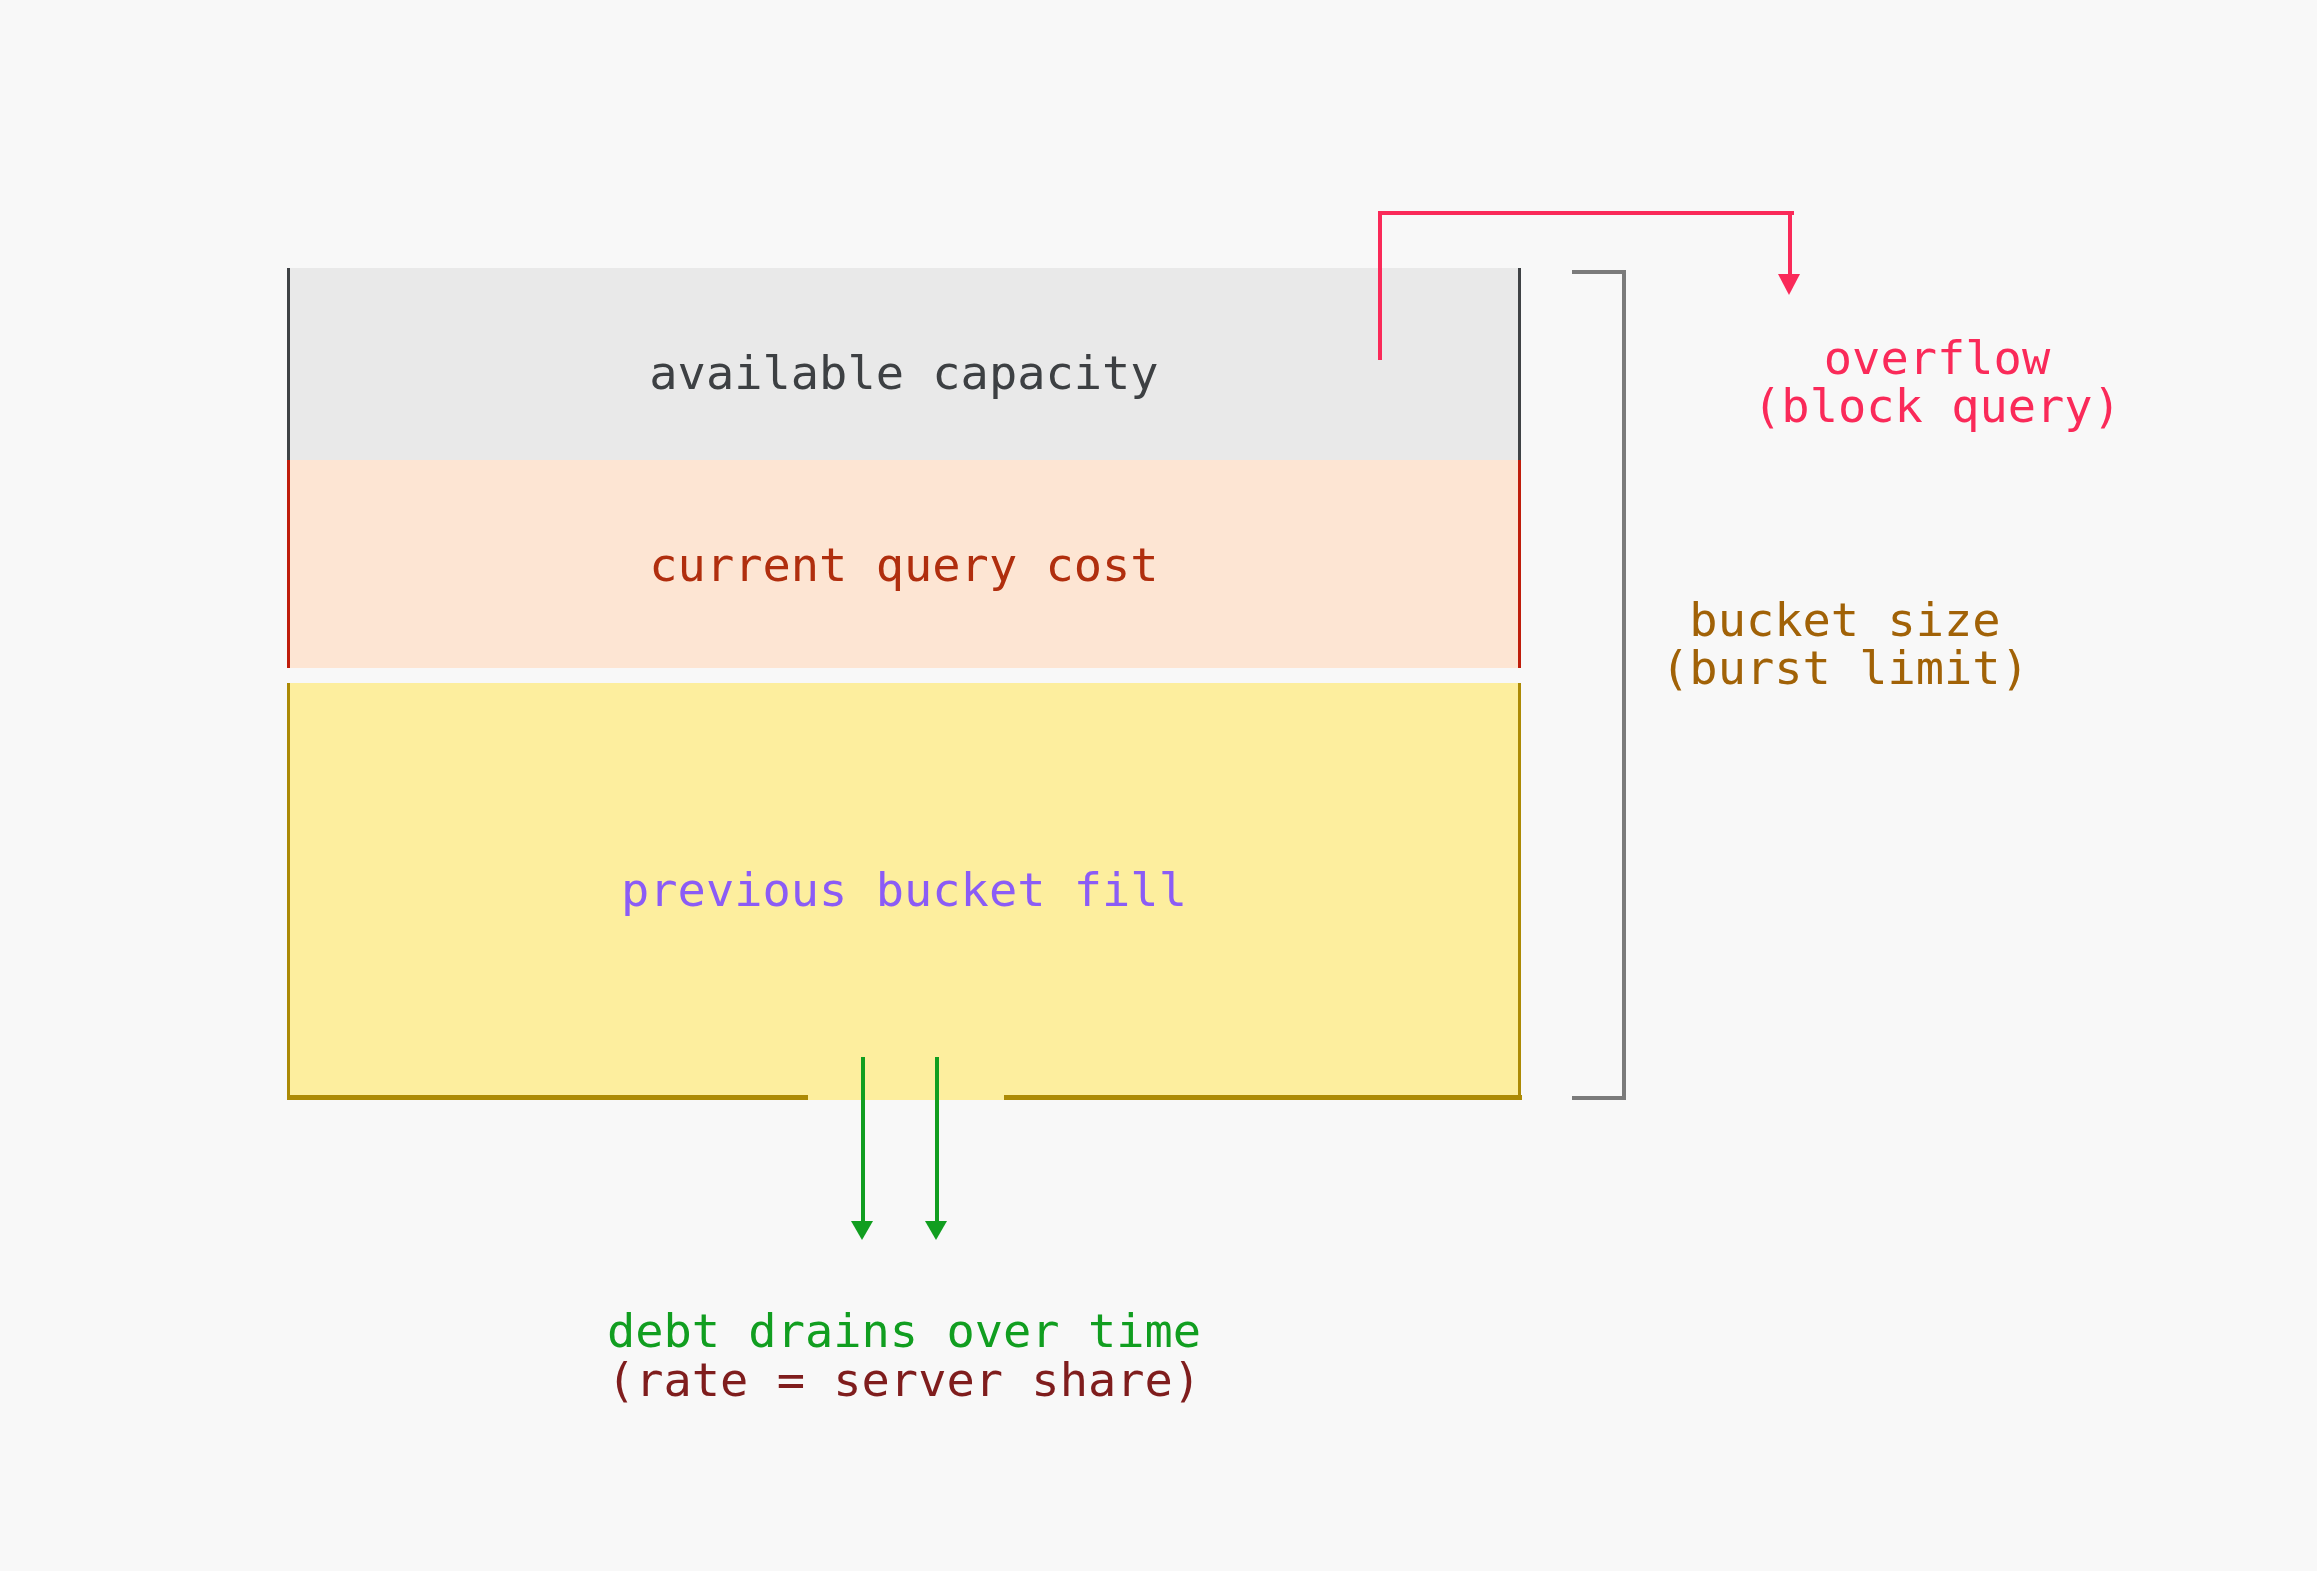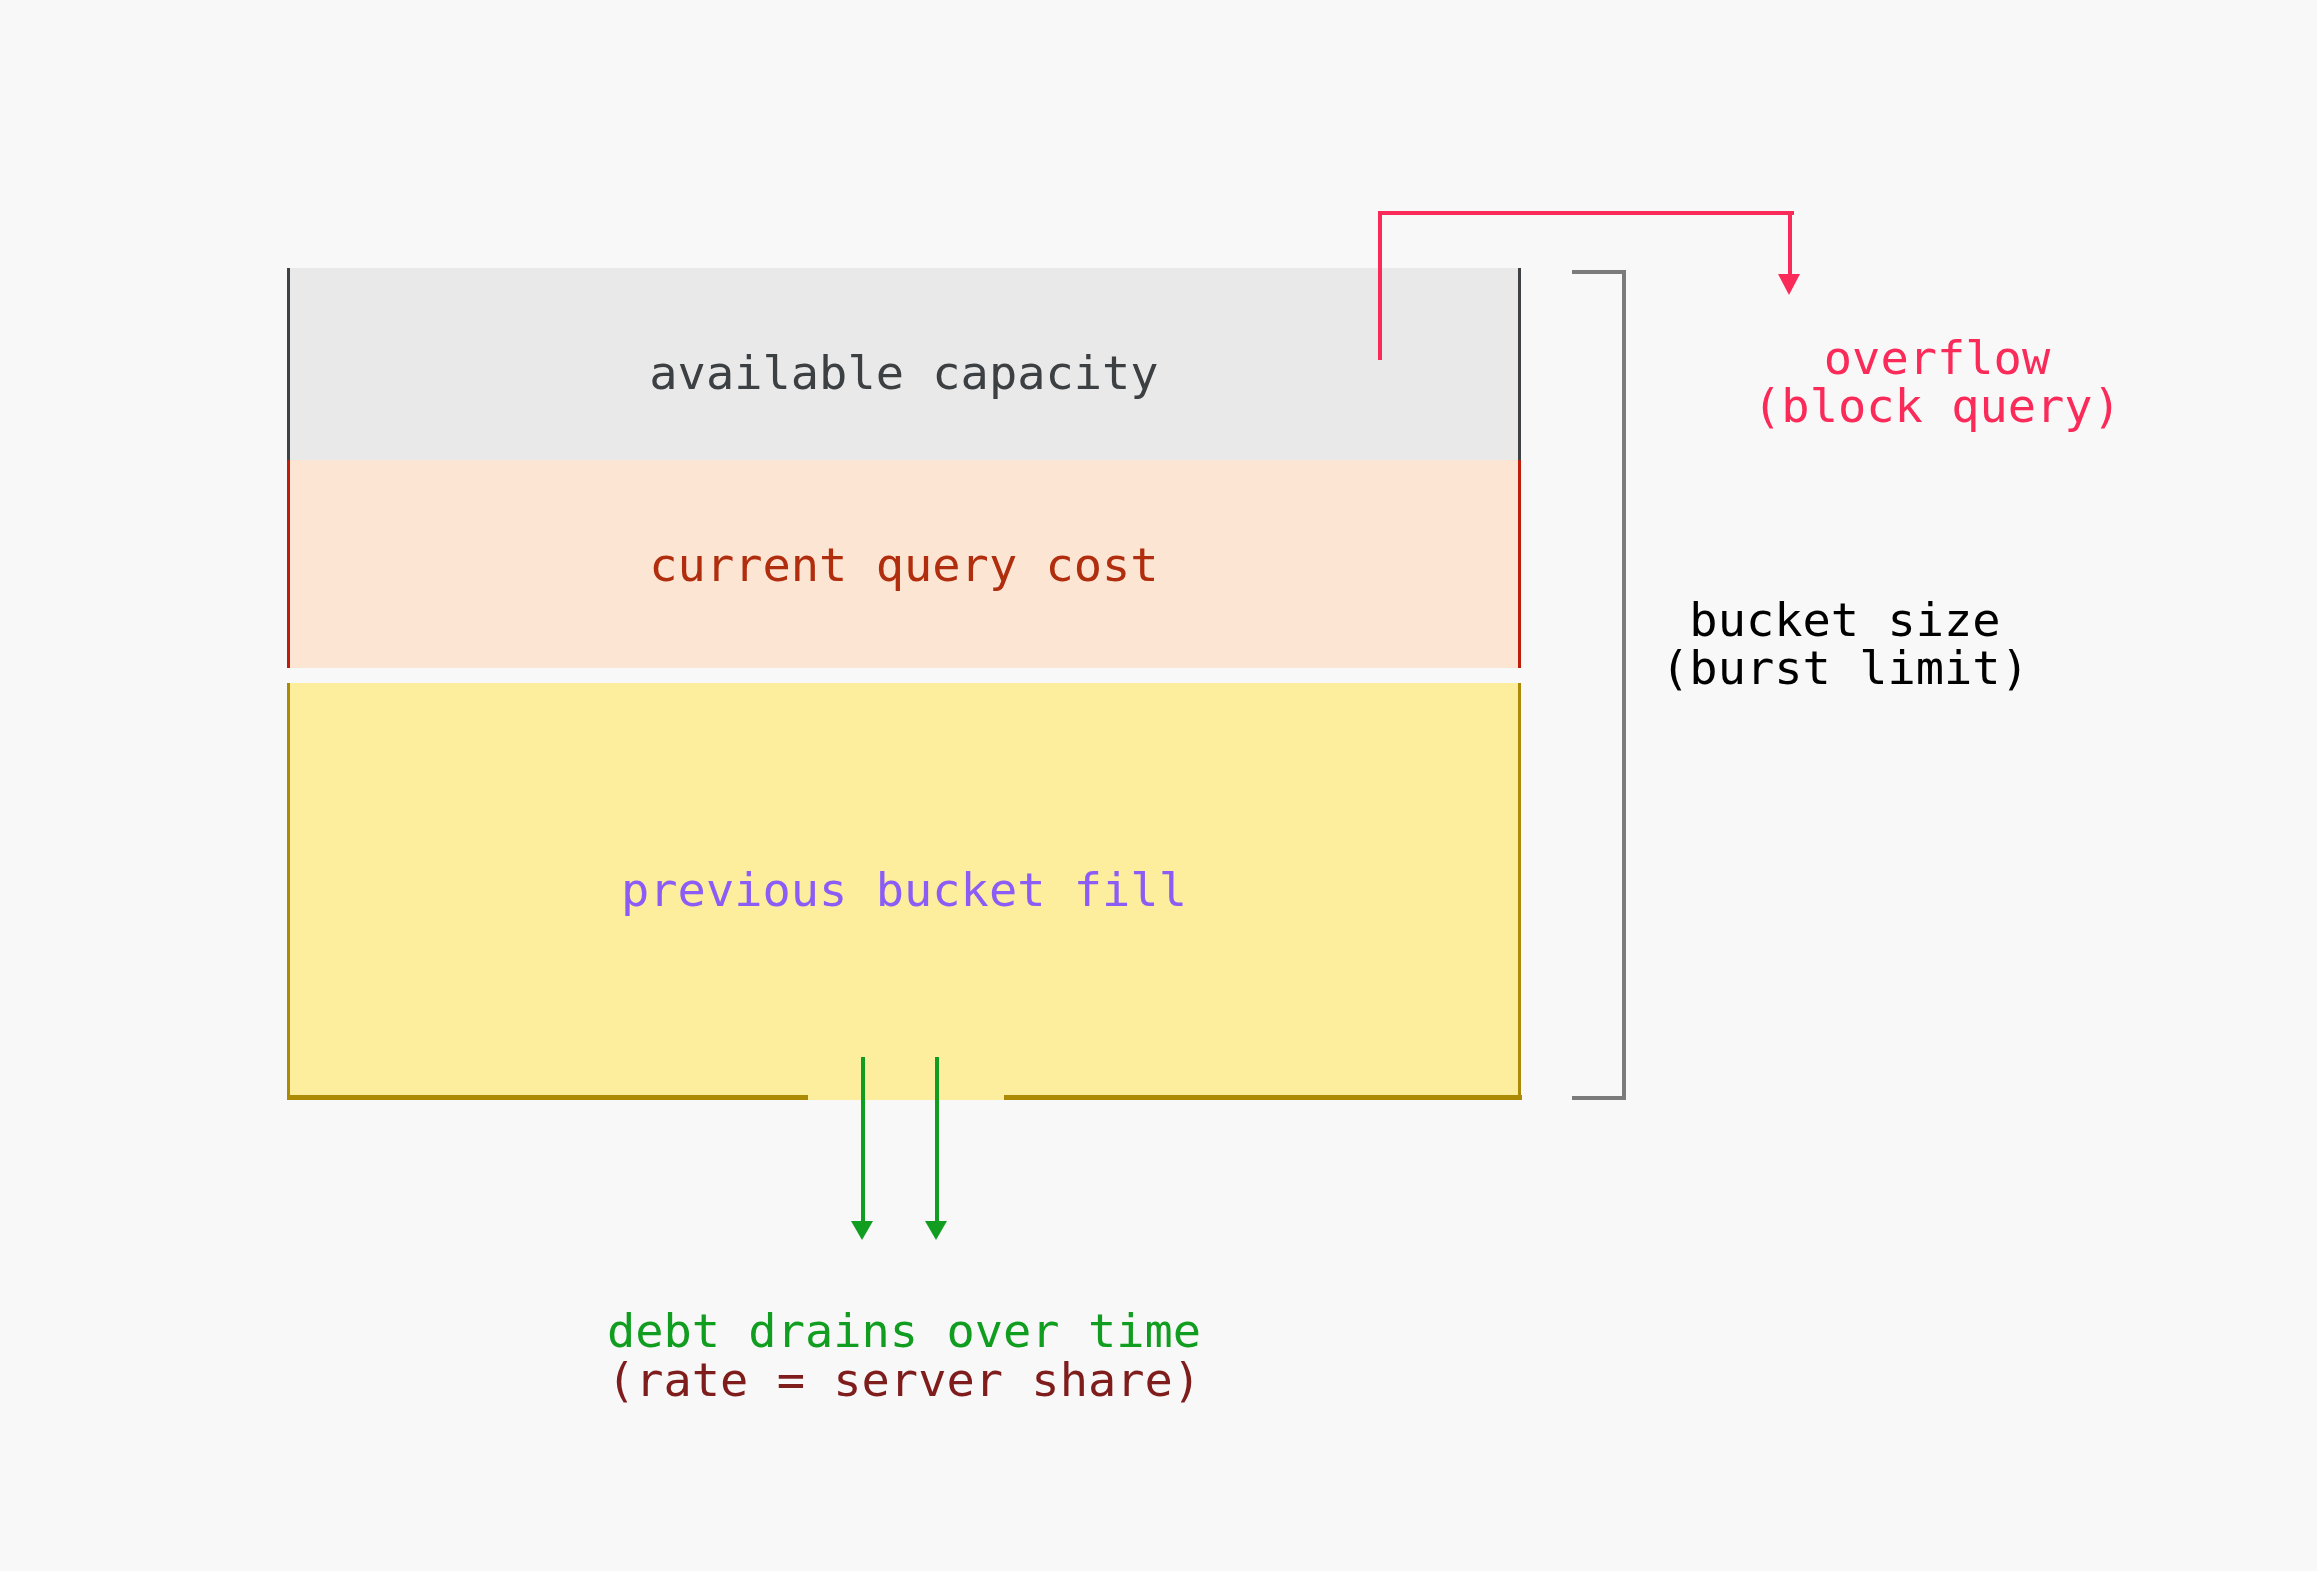--- a/index.html
+++ b/index.html
@@ -81,21 +81,21 @@
   .green-head-1 { left: 851px; }
   .green-head-2 { left: 925px; }
 
   
   .label-block {
     position: absolute; transform: translateX(-50%);
     font-size: 47px; line-height: 48px;
     text-align: center; white-space: nowrap;
   }
   .overflow-label   { left: 1904px; top: 334px; color: #fa2a59; margin-left: 33px; }
-  .bucketsize-label { left: 1845px; top: 596px; color: #000000; }
+  .bucketsize-label { left: 1845px; top: 596px; color: #a16207; }
   .drain-line-1     { left: 904px; top: 1284px; color: #119e20; margin-top: 23px; }
   .drain-line-2     { left: 904px; top: 1356px; color: #7f1d1d; }
 </style>
 </head>
 <body>
 
 <div class="canvas">
 
   <div class="bucket">
     <div class="section section-available">

